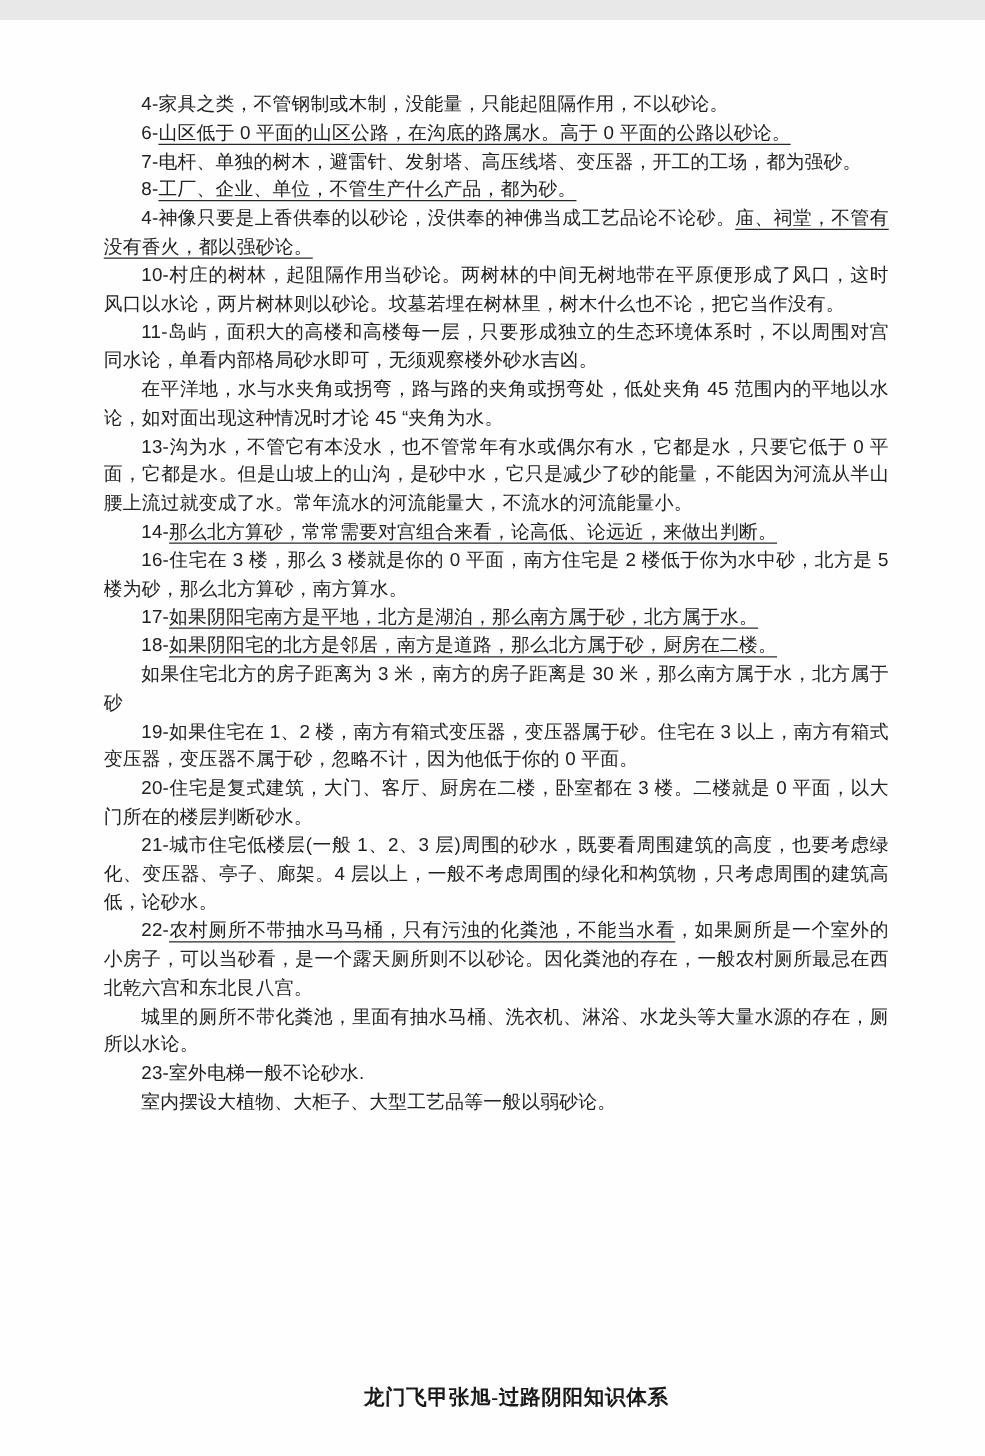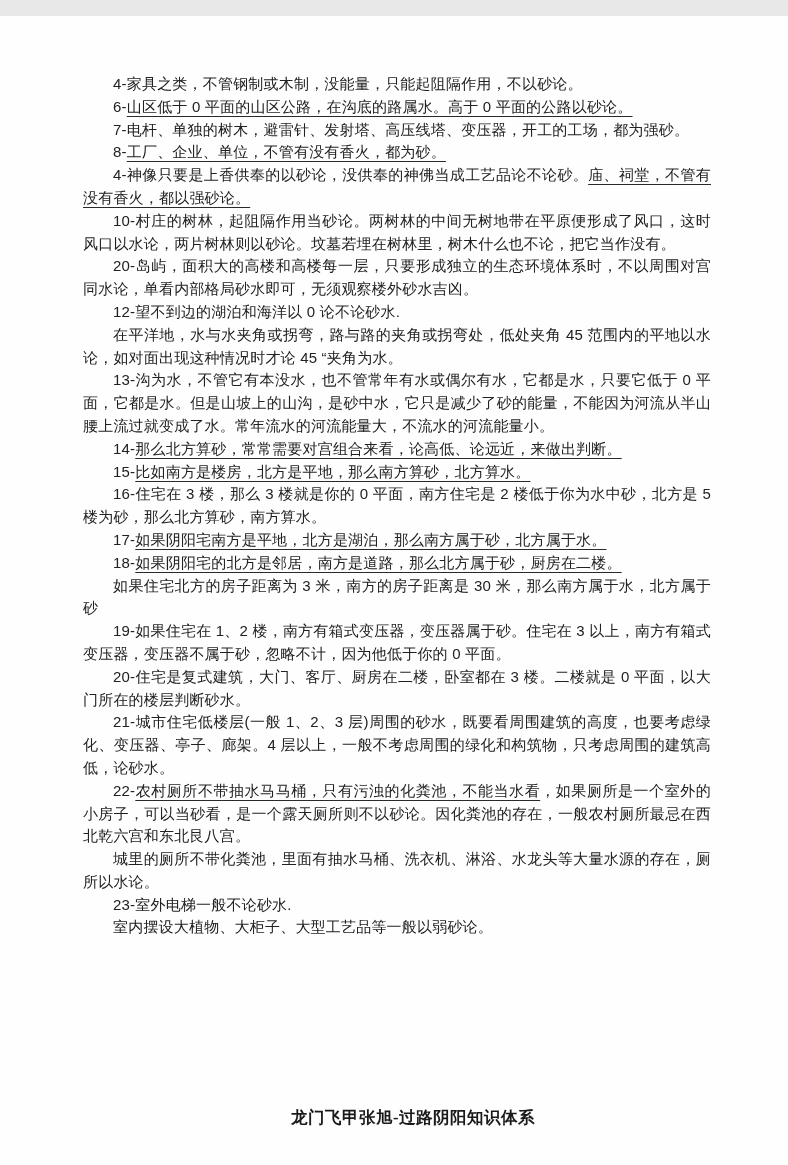--- a/index.html
+++ b/index.html
@@ -58,29 +58,27 @@
   }
 </style>
 </head>
 <body>
 
 <div class="page">
   <div class="doc-body">
       <p><span>4-家具之类，不管钢制或木制，没能量，只能起阻隔作用，不以砂论。</span></p>
       <p><span>6-</span><span class="u">山区低于 0 平面的山区公路，在沟底的路属水。高于 0 平面的公路以砂论。</span></p>
       <p><span>7-电杆、单独的树木，避雷针、发射塔、高压线塔、变压器，开工的工场，都为强砂。</span></p>
-      <p><span>8-</span><span class="u">工厂、企业、单位，不管有没有香火，都为砂。</span></p>
+      <p><span>8-</span><span class="u">工厂、企业、单位，不管生产什么产品，都为砂。</span></p>
       <p><span>4-神像只要是上香供奉的以砂论，没供奉的神佛当成工艺品论不论砂。</span><span class="u">庙、祠堂，不管有没有香火，都以强砂论。</span></p>
       <p><span>10-村庄的树林，起阻隔作用当砂论。两树林的中间无树地带在平原便形成了风口，这时风口以水论，两片树林则以砂论。坟墓若埋在树林里，树木什么也不论，把它当作没有。</span></p>
-      <p><span>20-岛屿，面积大的高楼和高楼每一层，只要形成独立的生态环境体系时，不以周围对宫同水论，单看内部格局砂水即可，无须观察楼外砂水吉凶。</span></p>
-      <p><span>12-望不到边的湖泊和海洋以 0 论不论砂水.</span></p>
+      <p><span>11-岛屿，面积大的高楼和高楼每一层，只要形成独立的生态环境体系时，不以周围对宫同水论，单看内部格局砂水即可，无须观察楼外砂水吉凶。</span></p>
       <p><span>在平洋地，水与水夹角或拐弯，路与路的夹角或拐弯处，低处夹角 45 范围内的平地以水论，如对面出现这种情况时才论 45 “夹角为水。</span></p>
       <p><span>13-沟为水，不管它有本没水，也不管常年有水或偶尔有水，它都是水，只要它低于 0 平面，它都是水。但是山坡上的山沟，是砂中水，它只是减少了砂的能量，不能因为河流从半山腰上流过就变成了水。常年流水的河流能量大，不流水的河流能量小。</span></p>
       <p><span>14-</span><span class="u">那么北方算砂，常常需要对宫组合来看，论高低、论远近，来做出判断。</span></p>
-      <p><span>15-</span><span class="u">比如南方是楼房，北方是平地，那么南方算砂，北方算水。</span></p>
       <p><span>16-住宅在 3 楼，那么 3 楼就是你的 0 平面，南方住宅是 2 楼低于你为水中砂，北方是 5 楼为砂，那么北方算砂，南方算水。</span></p>
       <p><span>17-</span><span class="u">如果阴阳宅南方是平地，北方是湖泊，那么南方属于砂，北方属于水。</span></p>
       <p><span>18-</span><span class="u">如果阴阳宅的北方是邻居，南方是道路，那么北方属于砂，厨房在二楼。</span></p>
       <p><span>如果住宅北方的房子距离为 3 米，南方的房子距离是 30 米，那么南方属于水，北方属于砂</span></p>
       <p><span>19-如果住宅在 1、2 楼，南方有箱式变压器，变压器属于砂。住宅在 3 以上，南方有箱式变压器，变压器不属于砂，忽略不计，因为他低于你的 0 平面。</span></p>
       <p><span>20-住宅是复式建筑，大门、客厅、厨房在二楼，卧室都在 3 楼。二楼就是 0 平面，以大门所在的楼层判断砂水。</span></p>
       <p><span>21-城市住宅低楼层(一般 1、2、3 层)周围的砂水，既要看周围建筑的高度，也要考虑绿化、变压器、亭子、廊架。4 层以上，一般不考虑周围的绿化和构筑物，只考虑周围的建筑高低，论砂水。</span></p>
       <p><span>22-</span><span class="u">农村厕所不带抽水马马桶，只有污浊的化粪池，不能当水看</span><span>，如果厕所是一个室外的小房子，可以当砂看，是一个露天厕所则不以砂论。因化粪池的存在，一般农村厕所最忌在西北乾六宫和东北艮八宫。</span></p>
       <p><span>城里的厕所不带化粪池，里面有抽水马桶、洗衣机、淋浴、水龙头等大量水源的存在，厕所以水论。</span></p>
       <p><span>23-室外电梯一般不论砂水.</span></p>

